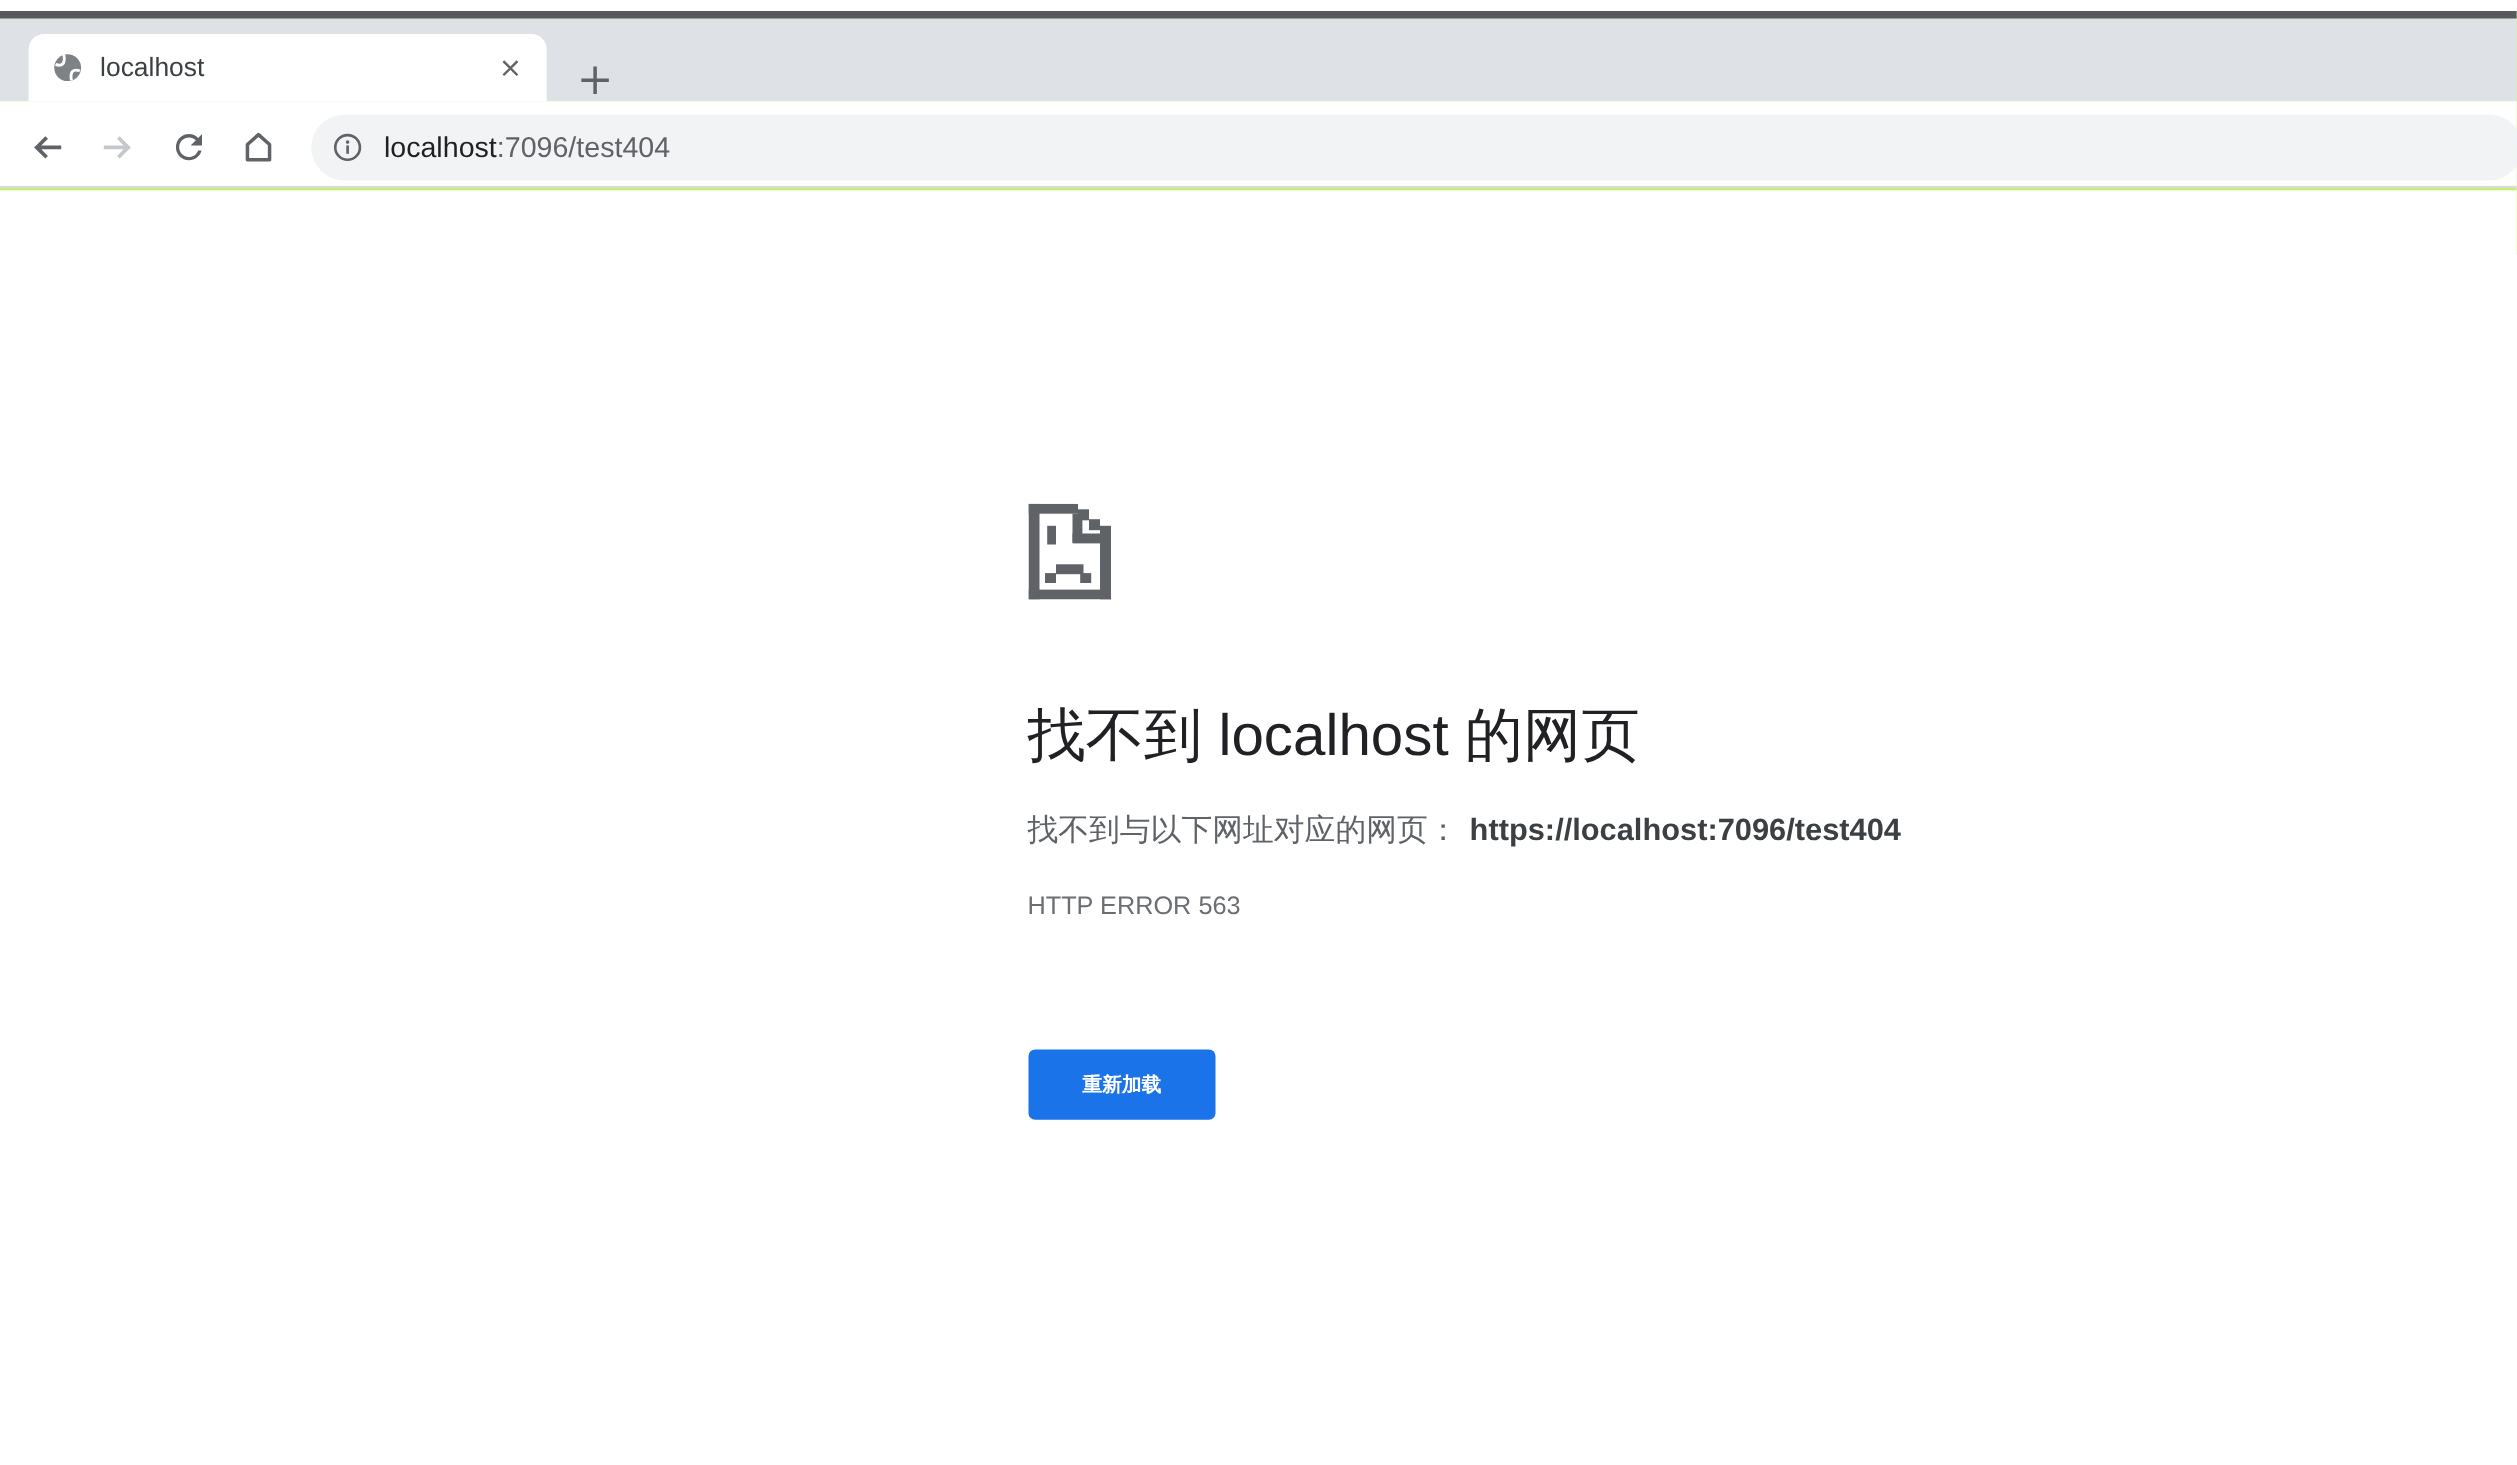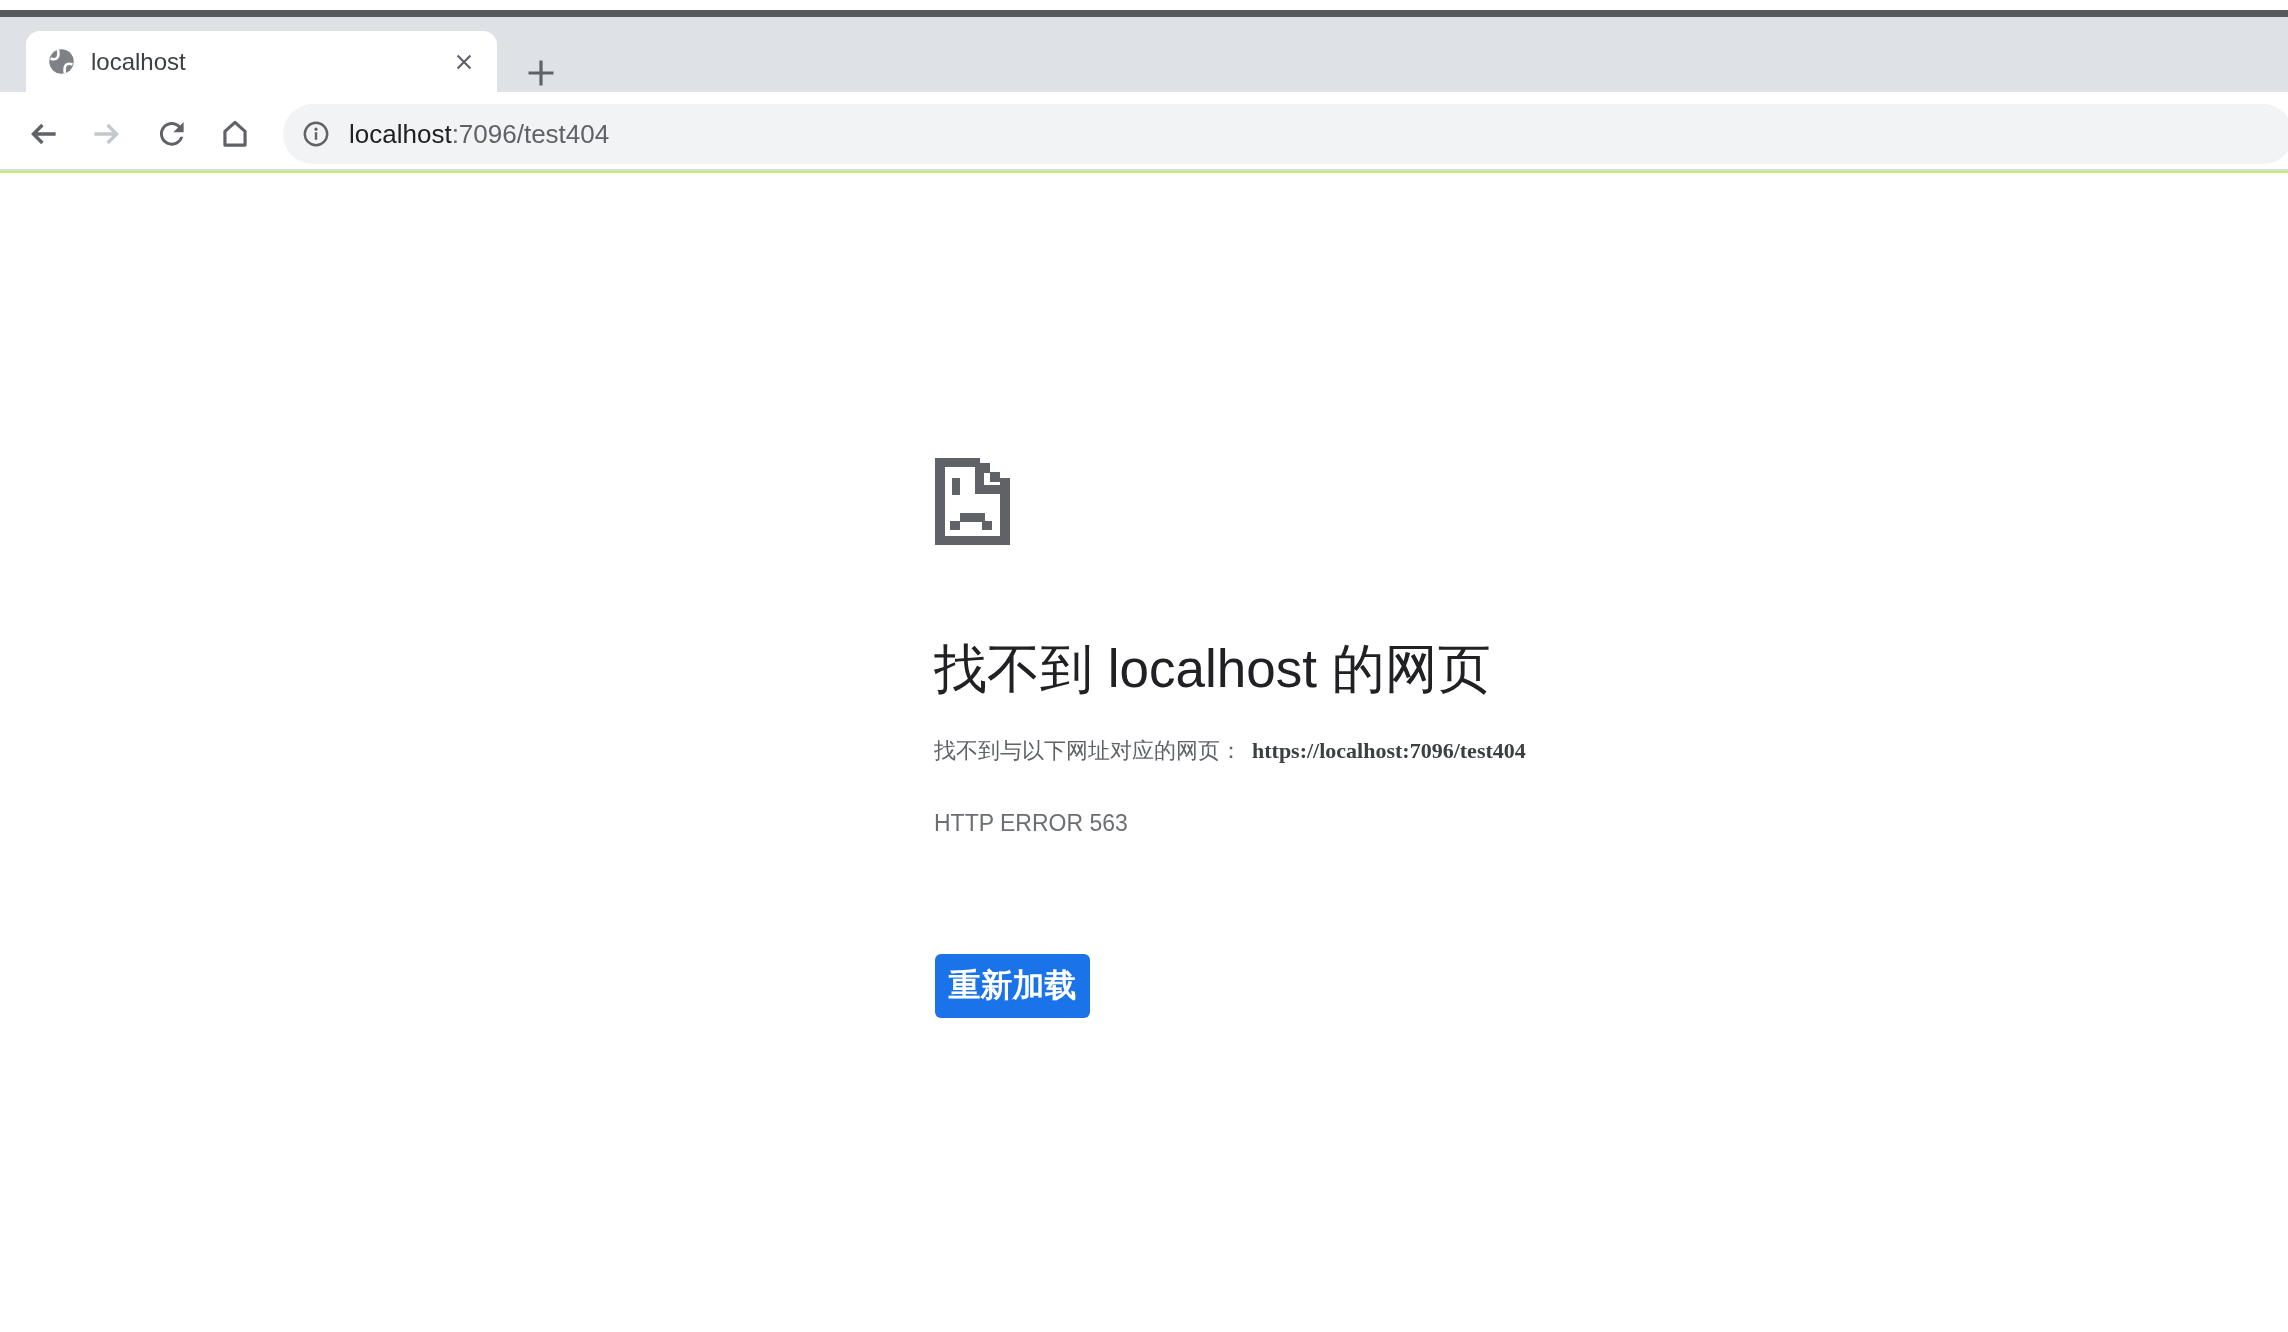--- a/index.html
+++ b/index.html
@@ -91,38 +91,38 @@
 
   .sad-file { position: absolute; left: 935px; top: 285px; width: 75px; height: 87px; }
 
   .error-heading {
     position: absolute; left: 934px; top: 467px;
     font-size: 53px; font-weight: 400; color: #202124;
     line-height: 1.1; white-space: nowrap;
   }
   .error-message {
     position: absolute; left: 934px; top: 565px;
-    font-size: 22px; line-height: 1.2; white-space: nowrap; font-family: Liberation Serif, serif;
+    font-size: 28px; line-height: 1.2; white-space: nowrap;
   }
   .message-text { color: #5f6368; }
   .message-url  { color: #3c4043; font-weight: bold; margin-left: 10px; }
 
   .error-code {
     position: absolute; left: 934px; top: 637px;
     font-size: 23px; color: #6b6f73;
   }
 
   .reload-button {
     position: absolute; left: 935px; top: 781px;
-    width: 155px; height: 64px;
+    width: 170px; height: 64px;
     background: #1a73e8;
     border: none; border-radius: 6px;
     color: #ffffff;
     font-family: "Liberation Sans", "DejaVu Sans", sans-serif;
-    font-size: 32px; font-weight: 600;
+    font-size: 18px; font-weight: 600;
     cursor: pointer;
     display: flex; align-items: center; justify-content: center;
   }
 </style>
 </head>
 <body>
 
 <div class="screen">
 
   <div class="window-top-strip"></div>

